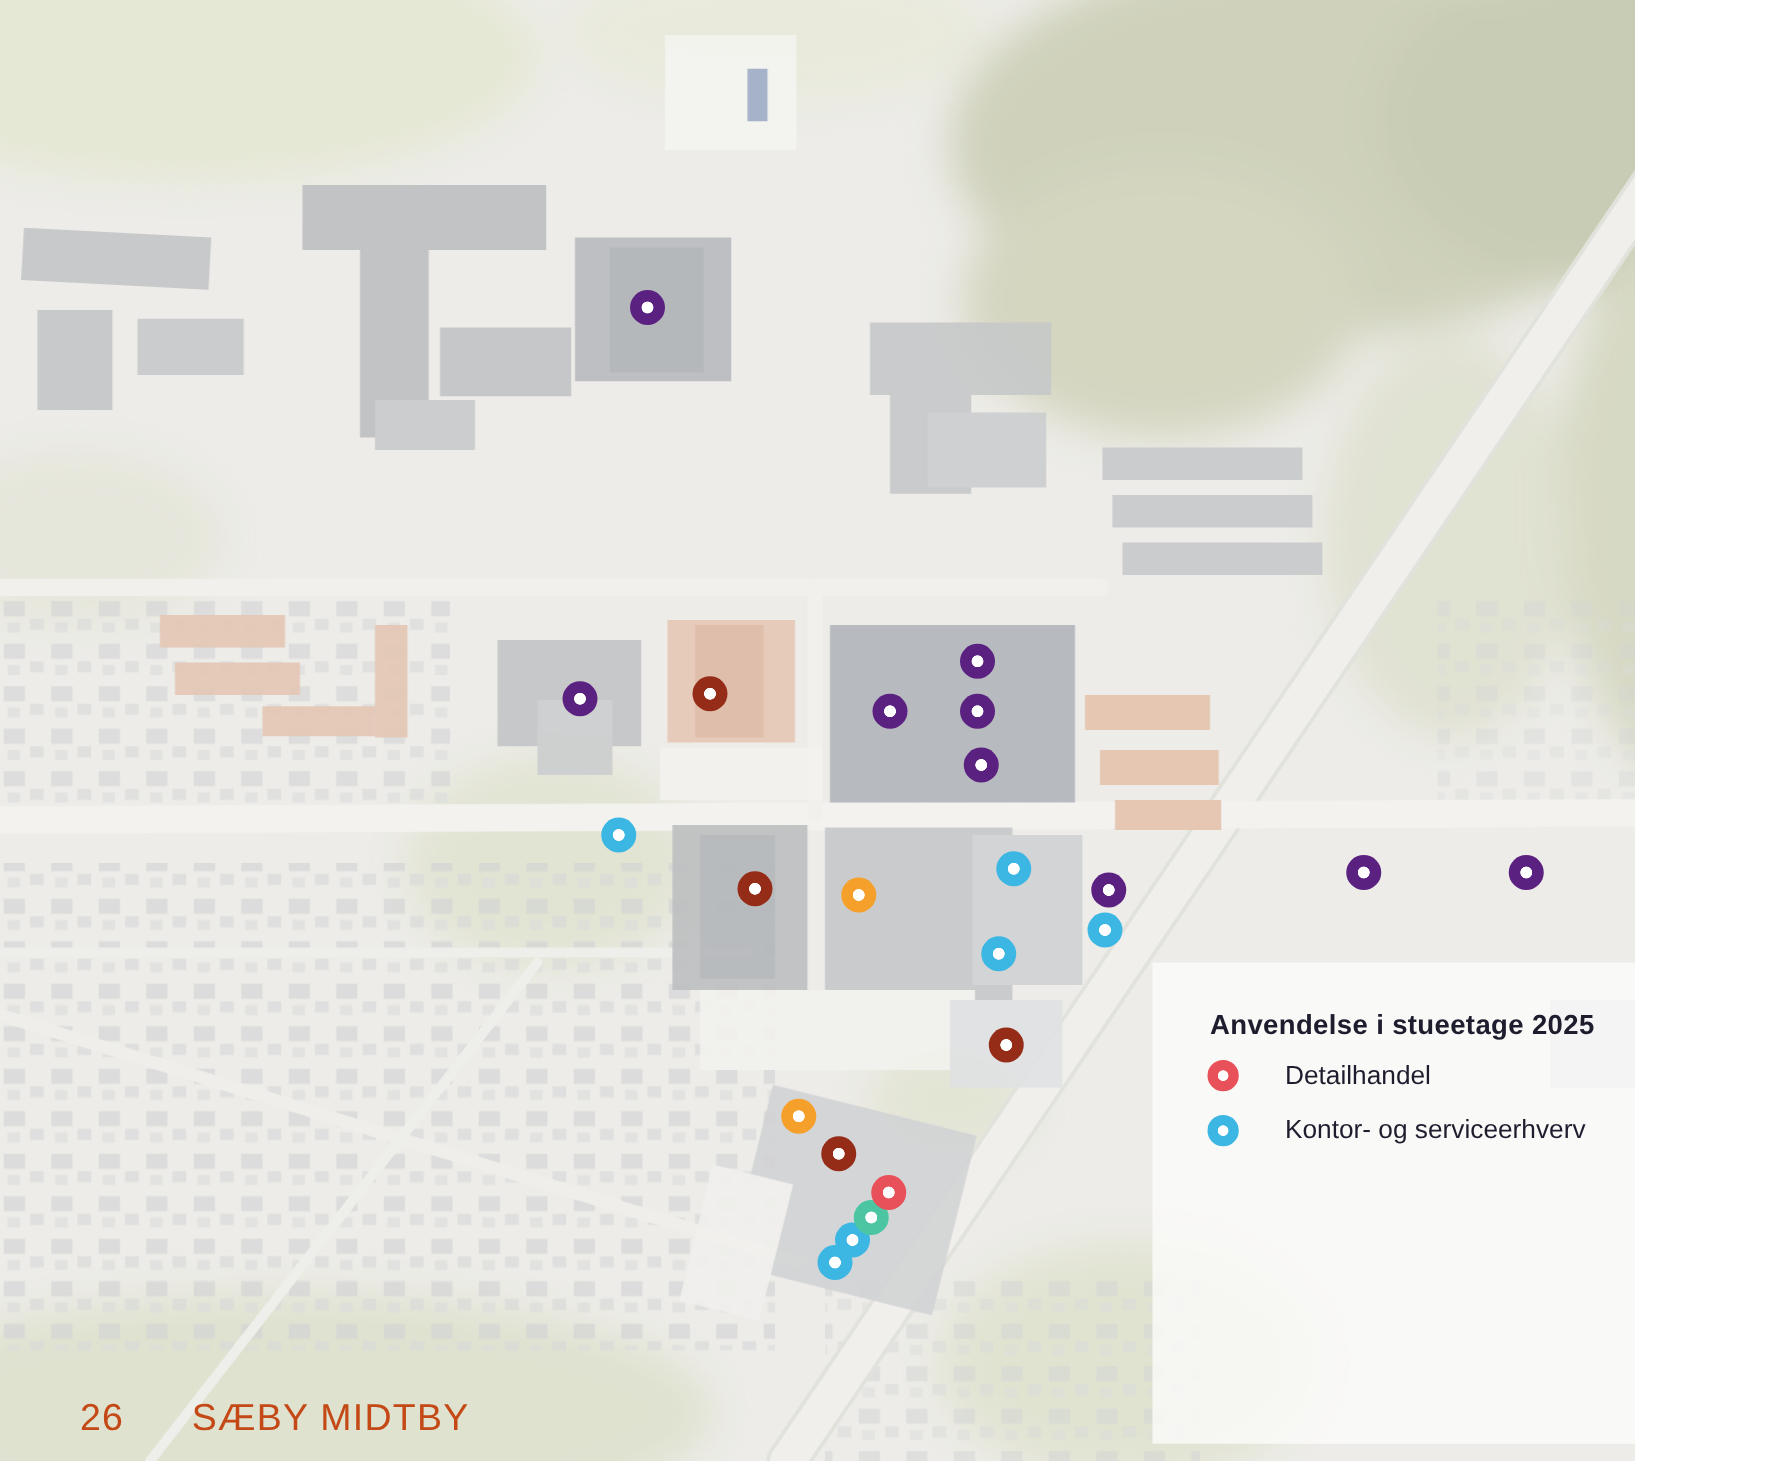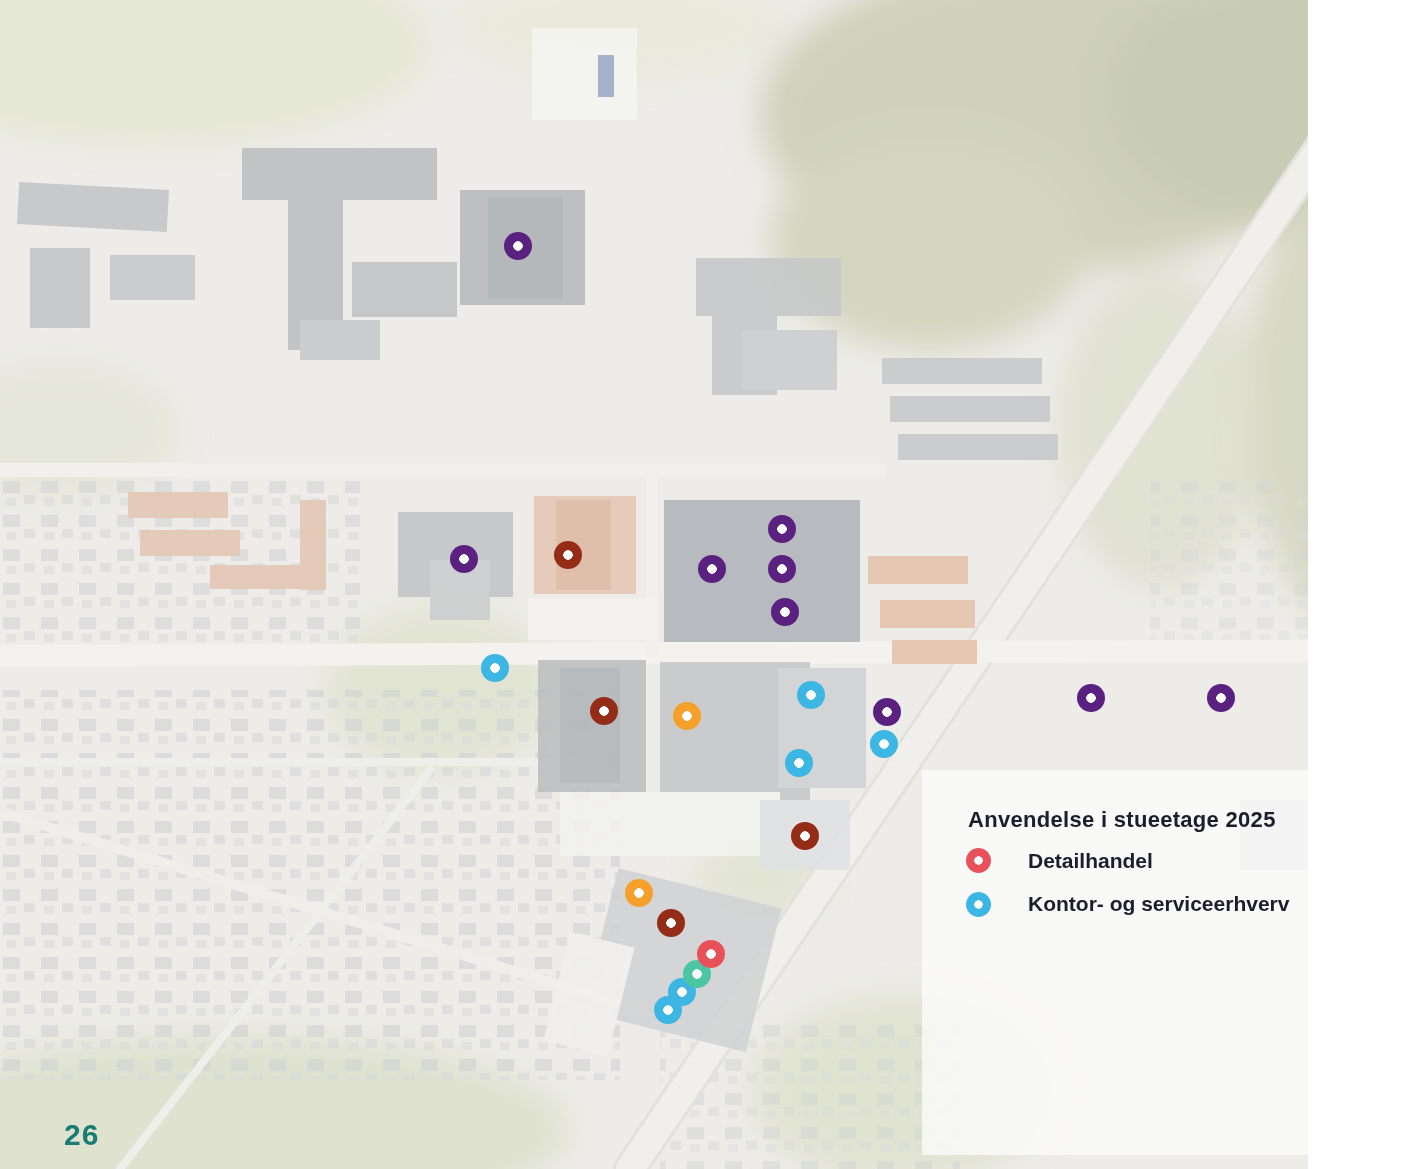--- a/index.html
+++ b/index.html
@@ -21,26 +21,26 @@
   #legend-title{
     margin:0;padding:37px 0 0 46px;font-size:22px;font-weight:bold;
     color:#1d1d2e;letter-spacing:0.3px;
   }
   #legend-items{margin-top:6px;}
   .legend-row{
     height:43.6px;display:flex;align-items:center;padding-left:44px;
   }
   .legend-dot{width:25px;height:25px;border-radius:50%;flex:none;}
   .legend-label{
-    margin-left:37px;font-size:21px;color:#1d1d2e;white-space:nowrap;font-weight:bold;
+    margin-left:37px;font-size:21px;color:#1d1d2e;white-space:nowrap;
   }
   
   #footer-caption{
     position:absolute;left:64px;top:1118px;z-index:8;display:flex;gap:54px;
-    font-size:30px;color:#0f766e;opacity:0.95;letter-spacing:1px;font-weight:bold;
+    font-size:30px;color:#c2410c;opacity:0.95;letter-spacing:1px;
   }
 </style>
 </head>
 <body>
 
 <div id="stage">
 
   <svg id="aerial-bg" viewBox="0 0 1420 1169" preserveAspectRatio="none" aria-hidden="true">
     <defs>
       <filter id="soft" x="-20%" y="-20%" width="140%" height="140%">
@@ -169,15 +169,16 @@
         </div>
         <div class="legend-row">
           <span class="legend-dot" style="background: radial-gradient(circle, rgb(255, 255, 255) 0px, rgb(255, 255, 255) 4px, rgb(60, 182, 227) 4.5px);"></span>
           <span class="legend-label">Kontor- og serviceerhverv</span>
         </div>
       </div>
   </div>
 
   <div id="footer-caption">
     <span>26</span>
+    <span>SÆBY MIDTBY</span>
   </div>
 
 </div>
 
 </body></html>

